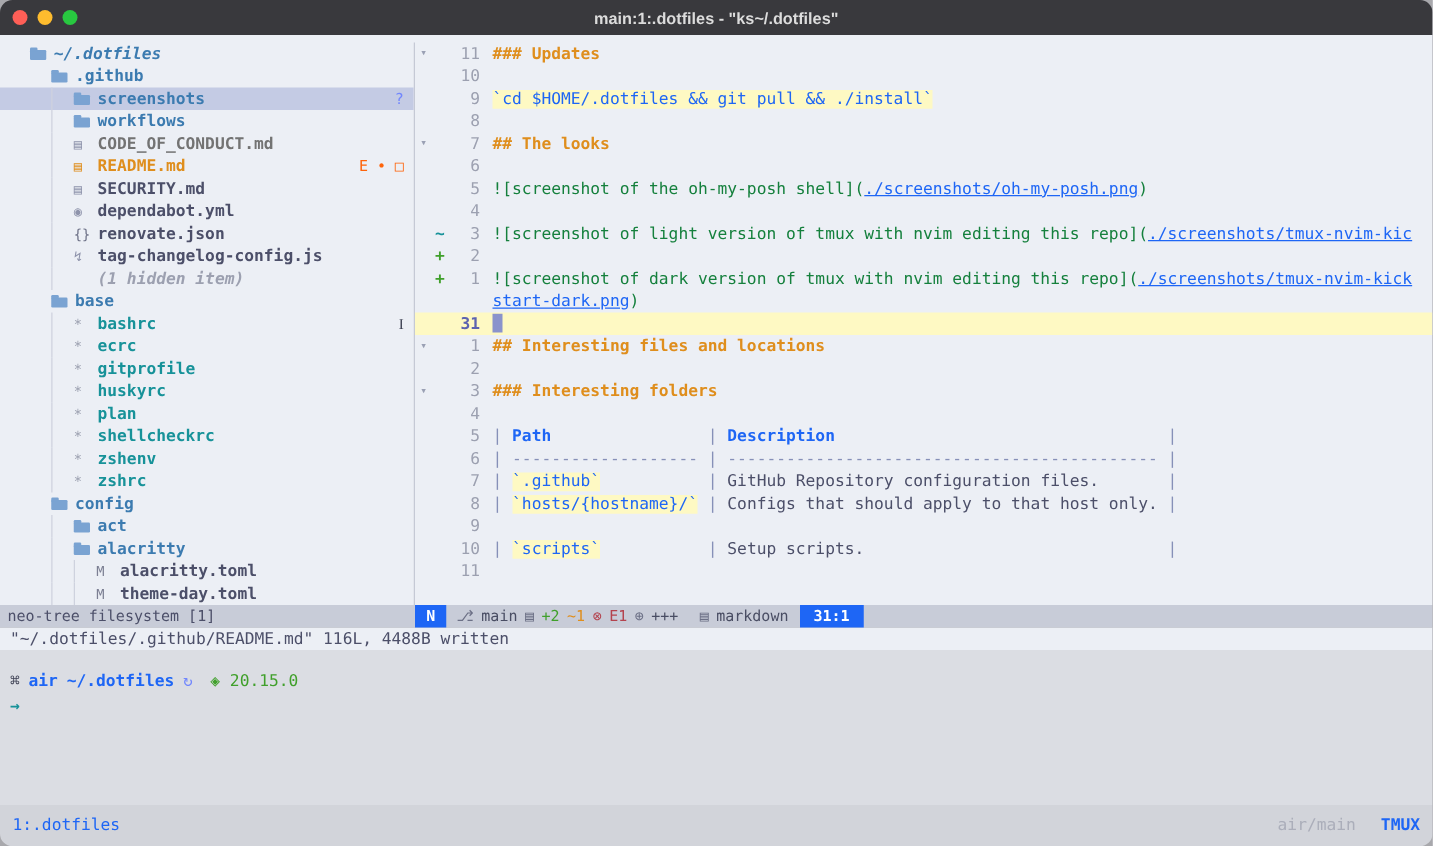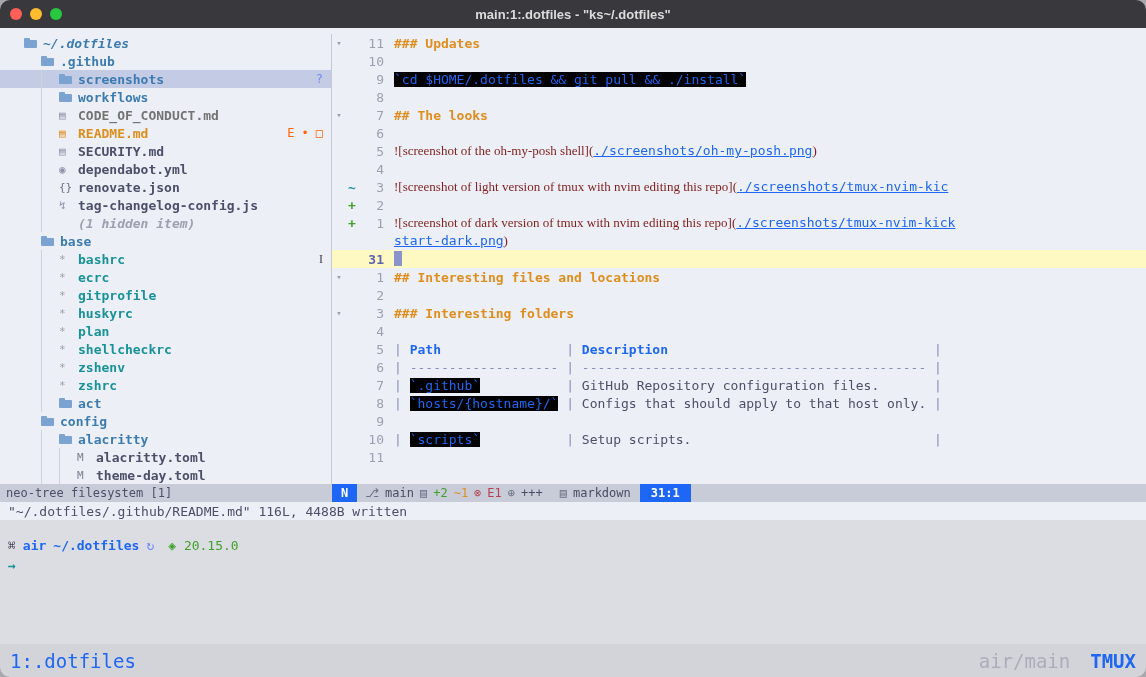--- a/index.html
+++ b/index.html
@@ -35,22 +35,22 @@
   .erow{display:flex;height:18px;align-items:center;}
   .erow.cur{background:#fef9c3;}
   .fold{width:14px;text-align:center;color:#9aa0b4;font-size:9px;flex-shrink:0;}
   .sign{width:12px;text-align:center;font-weight:bold;flex-shrink:0;}
   .sign.add{color:#40a02b;}.sign.chg{color:#179299;}
   .num{width:26px;text-align:right;color:#9ca0b0;padding-right:10px;flex-shrink:0;}
   .erow.cur .num{color:#5c63b0;font-weight:bold;}
   .ltext{white-space:pre;flex:1;}
   .cursor{display:inline-block;width:8px;height:15px;background:#8a93cc;vertical-align:-2px;}
   .sg-h{color:#df8e1d;font-weight:bold;}
-  .sg-code{background:#000000;color:#1e66f5;}
-  .sg-alt{color:#7f1d1d;font-family:Liberation Serif, serif;}
+  .sg-code{background:#fef9c3;color:#1e66f5;}
+  .sg-alt{color:#15803d;}
   .sg-url{color:#1e66f5;text-decoration:underline;}
   .sg-tpipe{color:#8690b8;}
   .sg-th{color:#1e66f5;font-weight:bold;}
   .sg-txt{color:#4c4f69;text-align:right;}
   
   .statusrow{display:flex;height:18px;font-size:12px;}
   .nt-status{width:332px;background:#c8ccd8;color:#4c4f69;padding-left:6px;box-sizing:border-box;
              display:flex;align-items:center;}
   .sl{flex:1;display:flex;align-items:stretch;background:#c8ccd8;color:#494d63;}
   .sl-mode{background:#1e66f5;color:#ffffff;font-weight:bold;padding:0 9px;display:flex;align-items:center;}
@@ -68,21 +68,21 @@
   .shell{height:124px;background:#dbdde3;box-sizing:border-box;padding:16px 0 0 8px;}
   .pline{height:18px;display:flex;align-items:center;white-space:pre;}
   .apple{color:#3c3f52;margin-right:7px;}
   .puser,.ppath{color:#1e66f5;font-weight:bold;margin-right:7px;}
   .psync{color:#7287fd;margin-right:14px;}
   .pnode{color:#40a02b;}
   .pline2{height:18px;display:flex;align-items:center;margin-top:2px;}
   .parrow{color:#179299;font-weight:bold;}
   
   .tmuxbar{height:33px;background:#d2d4da;display:flex;align-items:center;padding:0 10px;
-           box-sizing:border-box;font-size:19px;}
+           box-sizing:border-box;font-size:13px;}
   .twin{color:#1e66f5;}
   .tright{margin-left:auto;display:flex;gap:18px;align-items:center;}
   .thost{color:#abaeba;}
   .tlabel{color:#1e66f5;font-weight:bold;}
 </style>
 </head>
 <body>
 
 <div class="window">
 
@@ -111,22 +111,22 @@
           <div class="trow"><span class="tcell"></span><span class="tcell guide"></span><span class="ticon"> </span><span class="tlabel hidden-item" style="color: rgb(156, 160, 176);">(1 hidden item)</span></div>
           <div class="trow"><span class="tcell"></span><span class="ticon folder"></span><span class="tlabel" style="color: rgb(60, 123, 176);">base</span></div>
           <div class="trow"><span class="tcell"></span><span class="tcell guide"></span><span class="ticon" style="color: rgb(156, 160, 176);">*</span><span class="tlabel" style="color: rgb(23, 146, 153);">bashrc</span><span class="badges"><span style="color: rgb(60, 64, 82); font-family: &quot;Liberation Serif&quot;, serif;">I</span></span></div>
           <div class="trow"><span class="tcell"></span><span class="tcell guide"></span><span class="ticon" style="color: rgb(156, 160, 176);">*</span><span class="tlabel" style="color: rgb(23, 146, 153);">ecrc</span></div>
           <div class="trow"><span class="tcell"></span><span class="tcell guide"></span><span class="ticon" style="color: rgb(156, 160, 176);">*</span><span class="tlabel" style="color: rgb(23, 146, 153);">gitprofile</span></div>
           <div class="trow"><span class="tcell"></span><span class="tcell guide"></span><span class="ticon" style="color: rgb(156, 160, 176);">*</span><span class="tlabel" style="color: rgb(23, 146, 153);">huskyrc</span></div>
           <div class="trow"><span class="tcell"></span><span class="tcell guide"></span><span class="ticon" style="color: rgb(156, 160, 176);">*</span><span class="tlabel" style="color: rgb(23, 146, 153);">plan</span></div>
           <div class="trow"><span class="tcell"></span><span class="tcell guide"></span><span class="ticon" style="color: rgb(156, 160, 176);">*</span><span class="tlabel" style="color: rgb(23, 146, 153);">shellcheckrc</span></div>
           <div class="trow"><span class="tcell"></span><span class="tcell guide"></span><span class="ticon" style="color: rgb(156, 160, 176);">*</span><span class="tlabel" style="color: rgb(23, 146, 153);">zshenv</span></div>
           <div class="trow"><span class="tcell"></span><span class="tcell guide"></span><span class="ticon" style="color: rgb(156, 160, 176);">*</span><span class="tlabel" style="color: rgb(23, 146, 153);">zshrc</span></div>
+          <div class="trow"><span class="tcell"></span><span class="ticon folder"></span><span class="tlabel" style="color: rgb(60, 123, 176);">config</span></div>
           <div class="trow"><span class="tcell"></span><span class="tcell guide"></span><span class="ticon folder"></span><span class="tlabel" style="color: rgb(60, 123, 176);">act</span></div>
-          <div class="trow"><span class="tcell"></span><span class="ticon folder"></span><span class="tlabel" style="color: rgb(60, 123, 176);">config</span></div>
           <div class="trow"><span class="tcell"></span><span class="tcell guide"></span><span class="ticon folder"></span><span class="tlabel" style="color: rgb(60, 123, 176);">alacritty</span></div>
           <div class="trow"><span class="tcell"></span><span class="tcell guide"></span><span class="tcell guide"></span><span class="ticon" style="color: rgb(124, 127, 147);">M</span><span class="tlabel" style="color: rgb(76, 79, 105);">alacritty.toml</span></div>
           <div class="trow"><span class="tcell"></span><span class="tcell guide"></span><span class="tcell guide"></span><span class="ticon" style="color: rgb(124, 127, 147);">M</span><span class="tlabel" style="color: rgb(76, 79, 105);">theme-day.toml</span></div>
         </div>
     </div>
     <div class="editor">
       <div id="editor-lines">
           <div class="erow">
             <span class="fold">▾</span>
             <span class="sign"></span>

